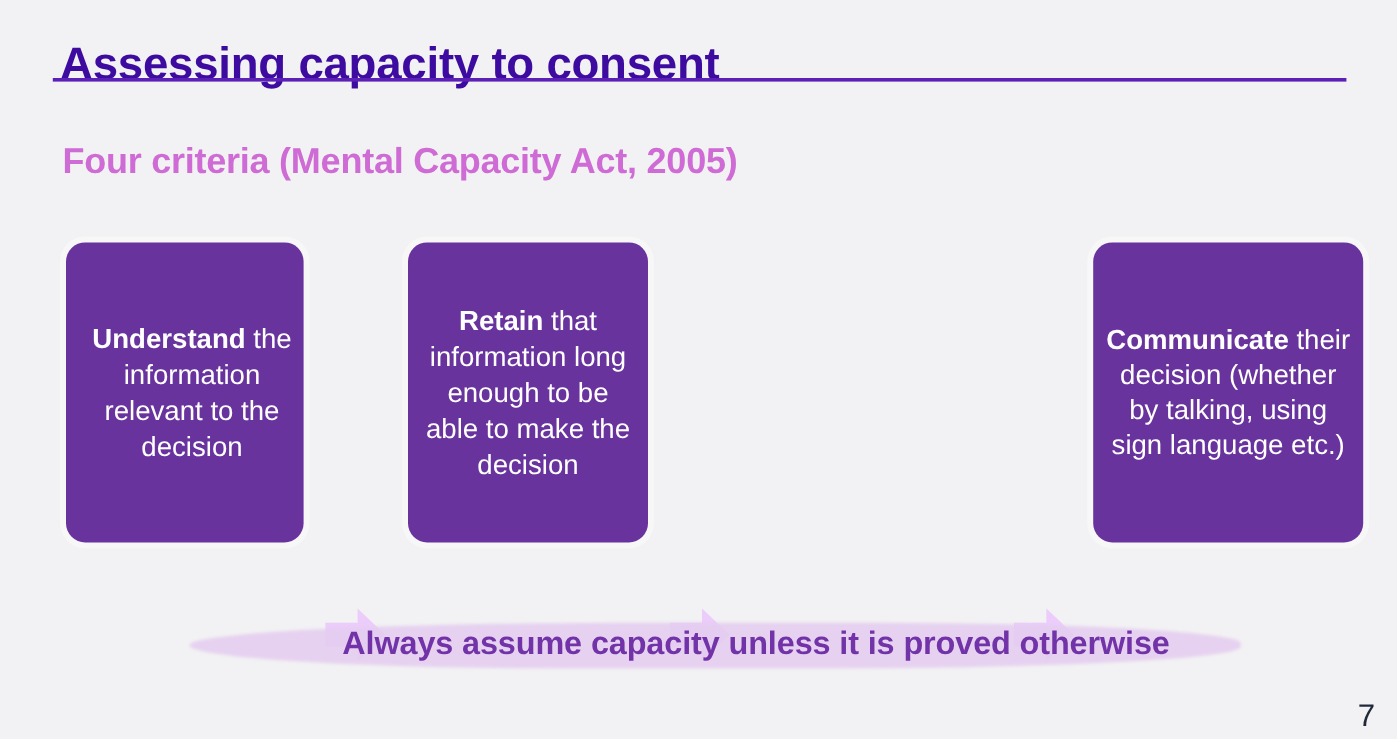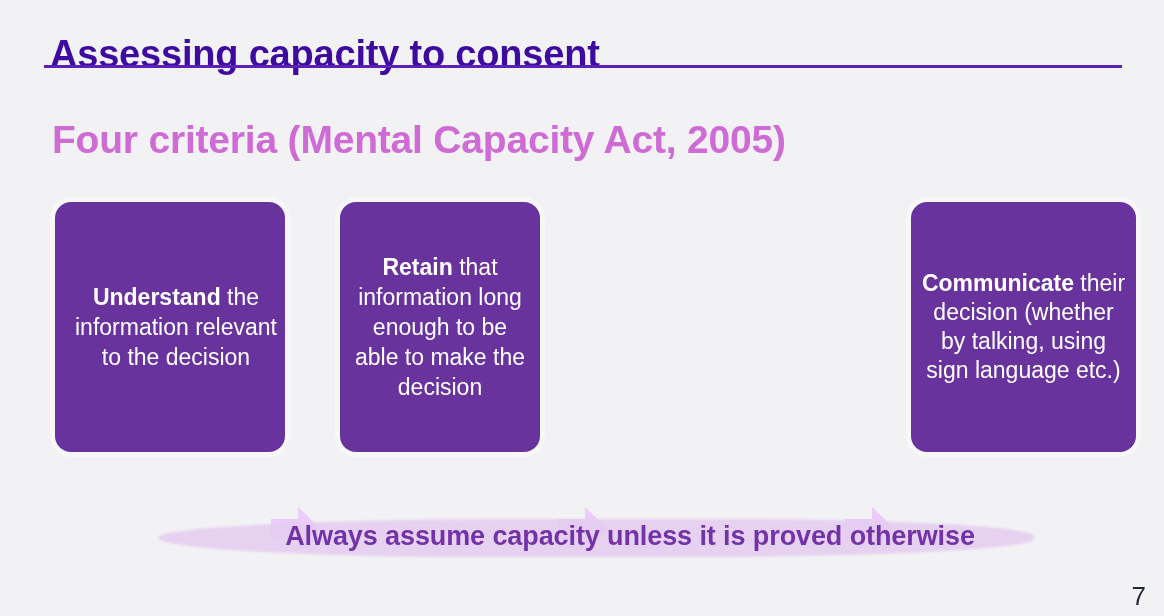--- a/index.html
+++ b/index.html
@@ -34,21 +34,21 @@
     width: 1078px;
     height: 3px;
     background: #5b21b6;
   }
 
   
   #slide-subtitle {
     position: absolute;
     left: 52px;
     top: 118px;
-    font-size: 39px;
+    font-size: 30px;
     font-weight: bold;
     color: #d濃;
     color: #d濃;
     color: #cf6bd4;
     letter-spacing: -0.2px;
     white-space: nowrap;
   }
 
   
   #criteria-row {
@@ -73,21 +73,21 @@
   }
   .criteria-text {
     color: #ffffff;
     font-size: 23.5px;
     line-height: 29px;
     text-align: center;
     word-break: break-word;
   }
   .criteria-text b { font-weight: bold; }
 
-  #box-1 { left: 55px;  width: 230px; padding-left: 20px; }
+  #box-1 { left: 55px;  width: 198px; padding-left: 20px; }
   #box-2 { left: 340px; width: 200px; }
   #box-3 { left: 627px; width: 200px; }
   #box-4 { left: 911px; width: 225px; }
 
   #box-1 .criteria-text { font-size: 23px; line-height: 30px; }
   #box-2 .criteria-text { font-size: 23px; line-height: 30px; }
   #box-3 .criteria-text { font-size: 23px; line-height: 29px; }
   #box-4 .criteria-text { font-size: 23px; line-height: 29px; }
 
   

